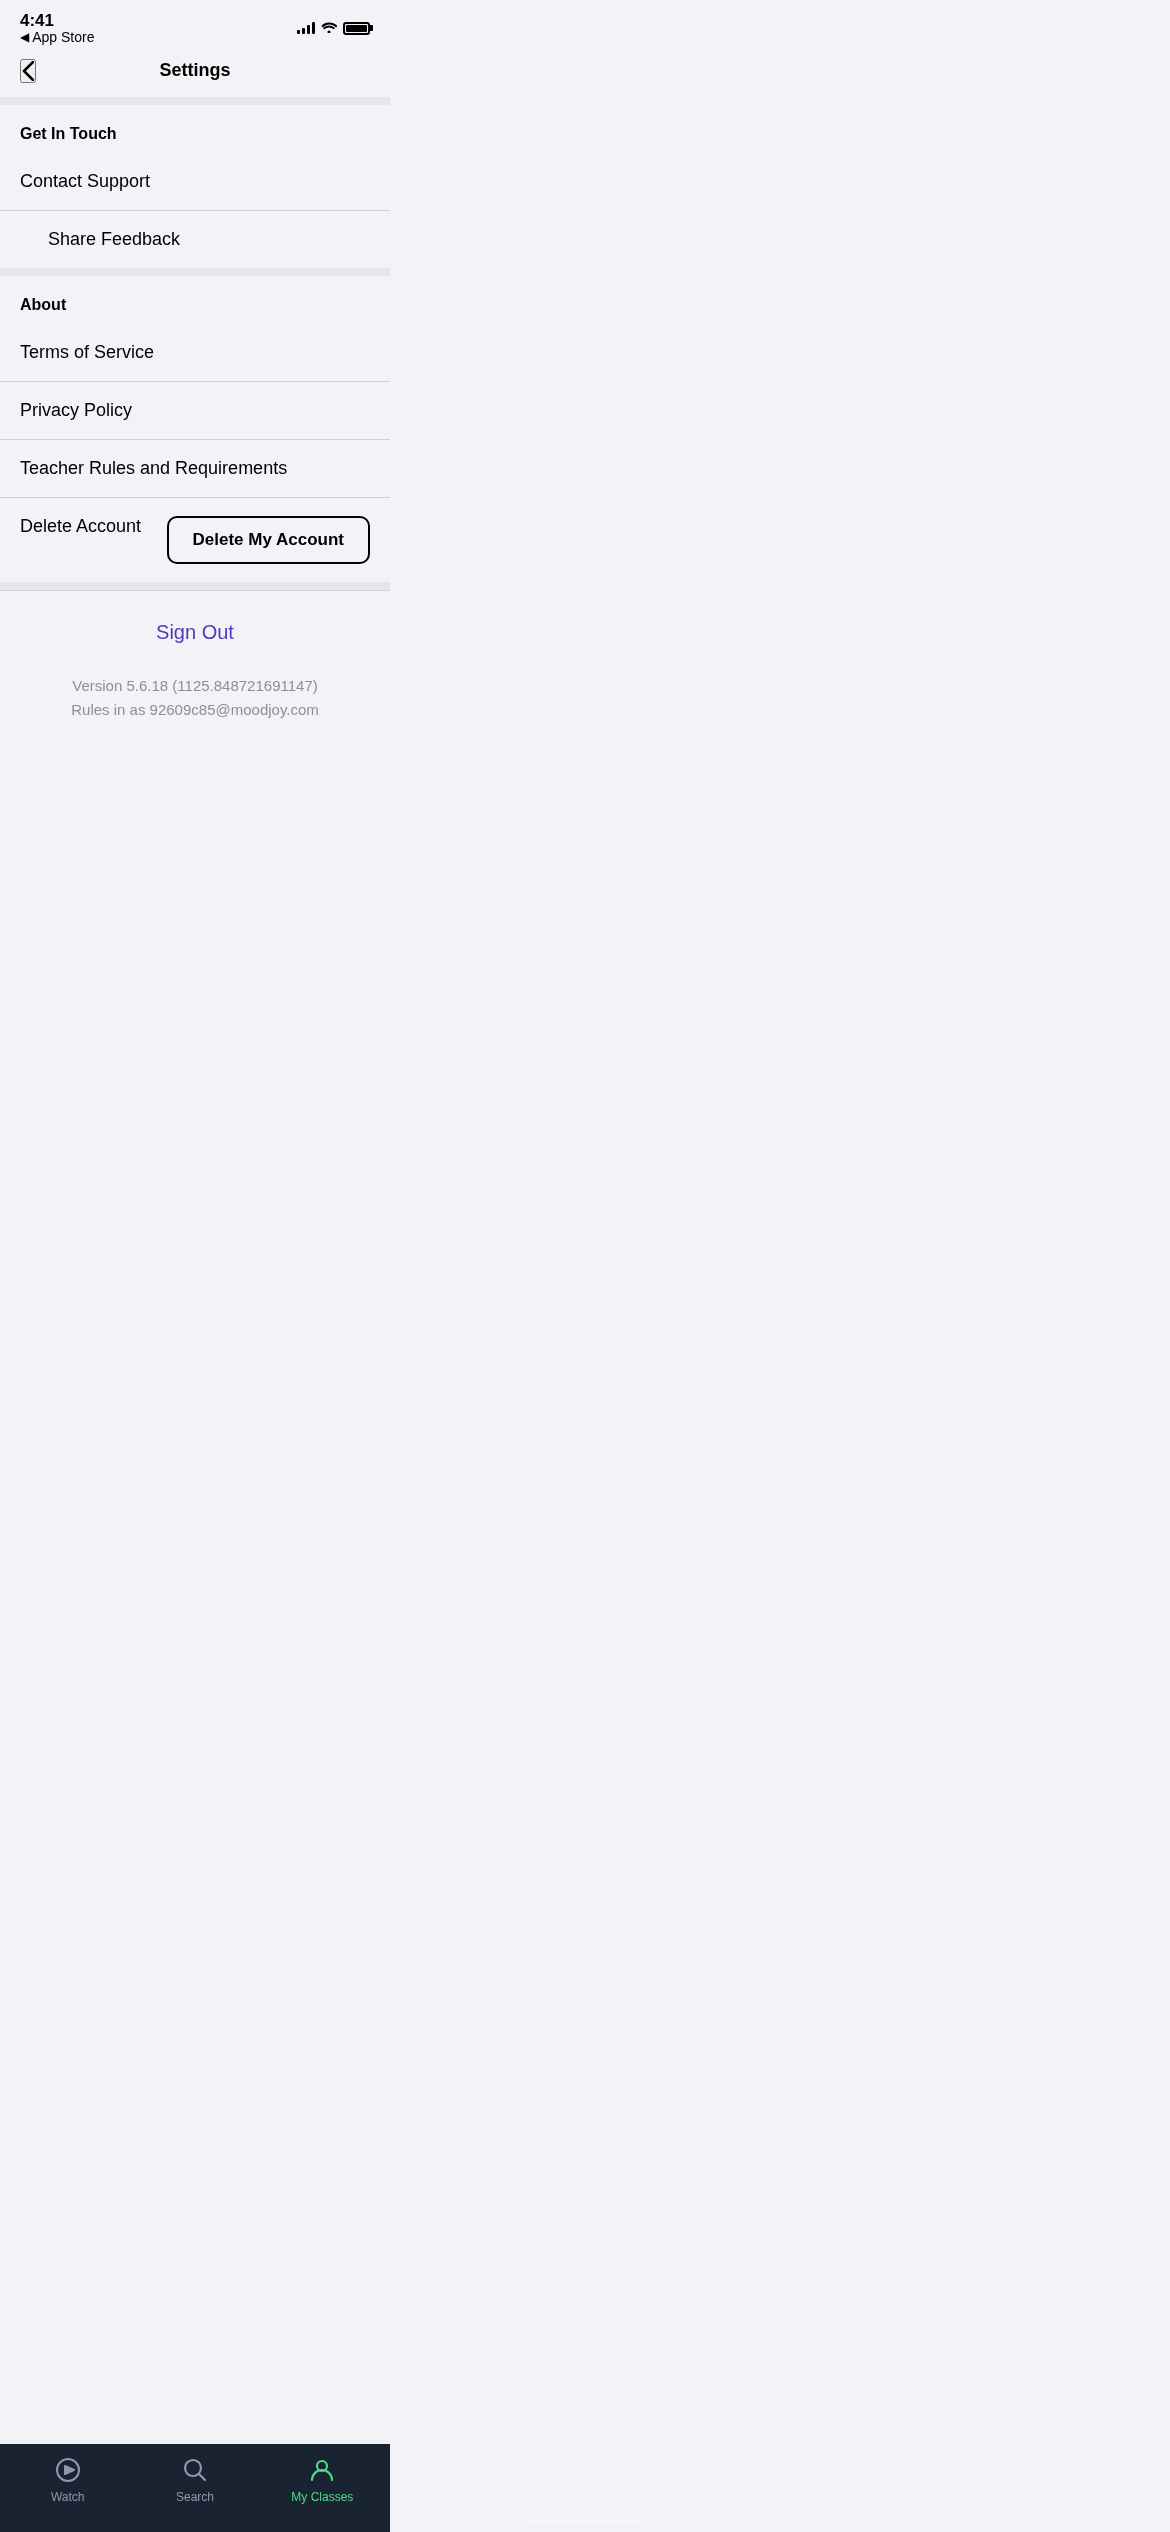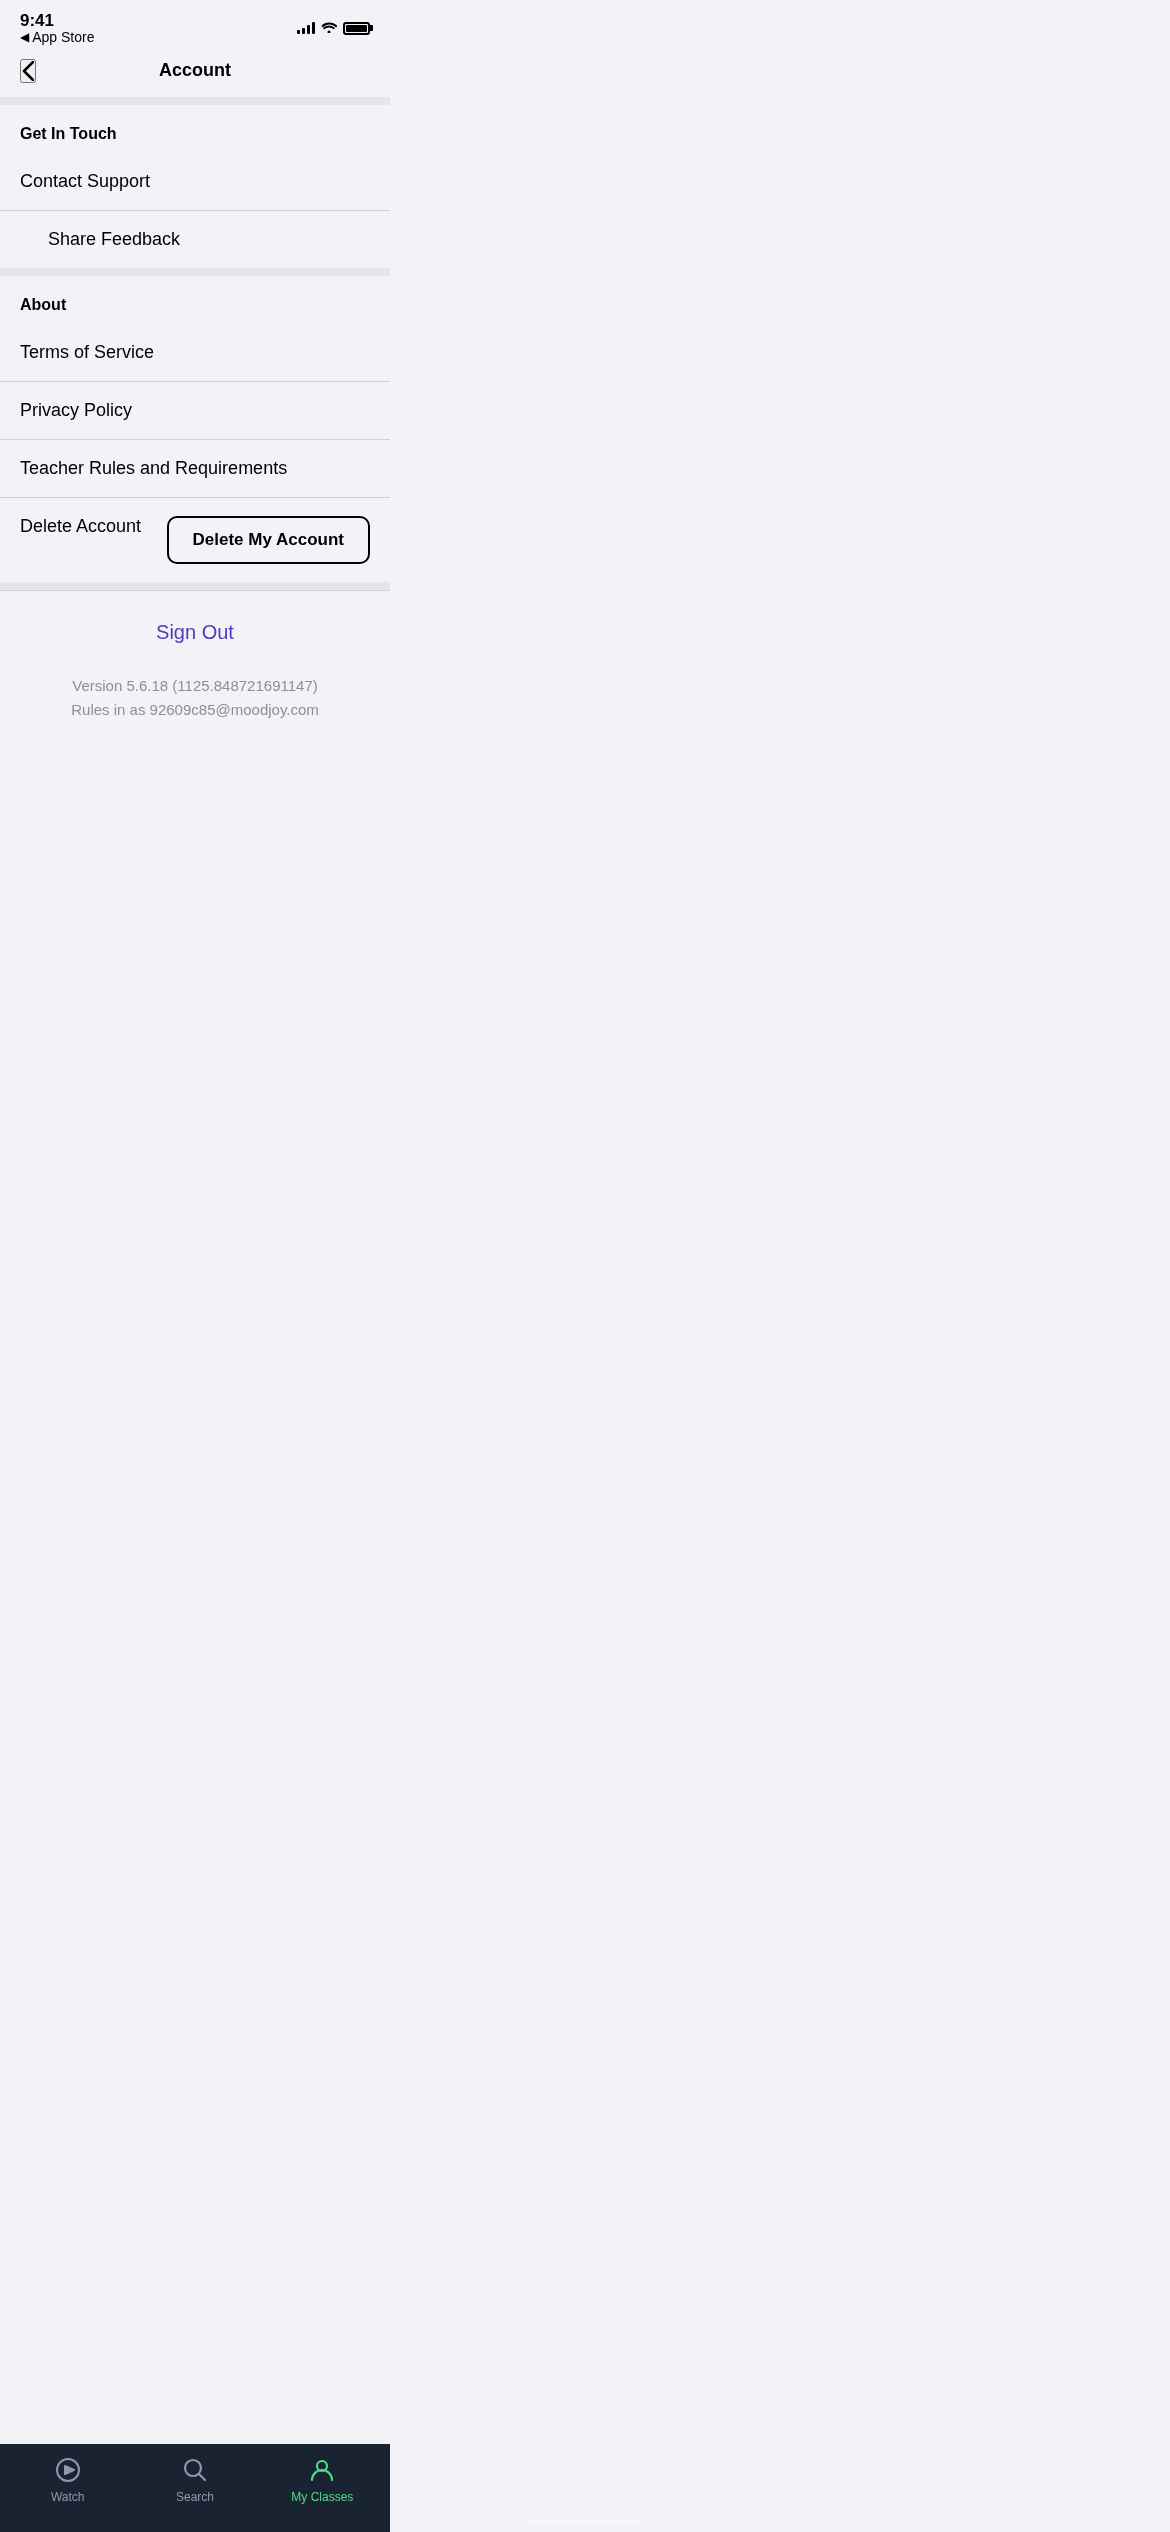--- a/index.html
+++ b/index.html
@@ -292,21 +292,21 @@
 
     .content-area {
       padding-bottom: 90px;
     }
   </style>
 </head>
 <body>
 
 <div class="status-bar">
   <div class="status-left">
-    <span class="status-time">9:41</span>
+    <span class="status-time">4:41</span>
     <span class="status-store">
       <span class="status-store-chevron">◀</span>
       <span>App Store</span>
     </span>
   </div>
   <div class="status-right">
     <div class="signal-bars">
       <div class="signal-bar" style="height:4px"></div>
       <div class="signal-bar" style="height:6px"></div>
       <div class="signal-bar" style="height:9px"></div>
@@ -324,21 +324,21 @@
     </div>
   </div>
 </div>
 
 <div class="nav-header">
   <button class="nav-back">
     <svg width="12" height="20" viewBox="0 0 12 20" fill="none">
       <path d="M11 1L2 10l9 9" stroke="#000" stroke-width="2.5" stroke-linecap="round" stroke-linejoin="round"></path>
     </svg>
   </button>
-  <span class="nav-title">Account</span>
+  <span class="nav-title">Settings</span>
 </div>
 
 <div class="content-area">
 
   <div class="section-divider"></div>
 
   <div class="section">
     <div class="section-header">Get In Touch</div>
     <div class="menu-item">
       <span class="menu-item-label">Contact Support</span>

